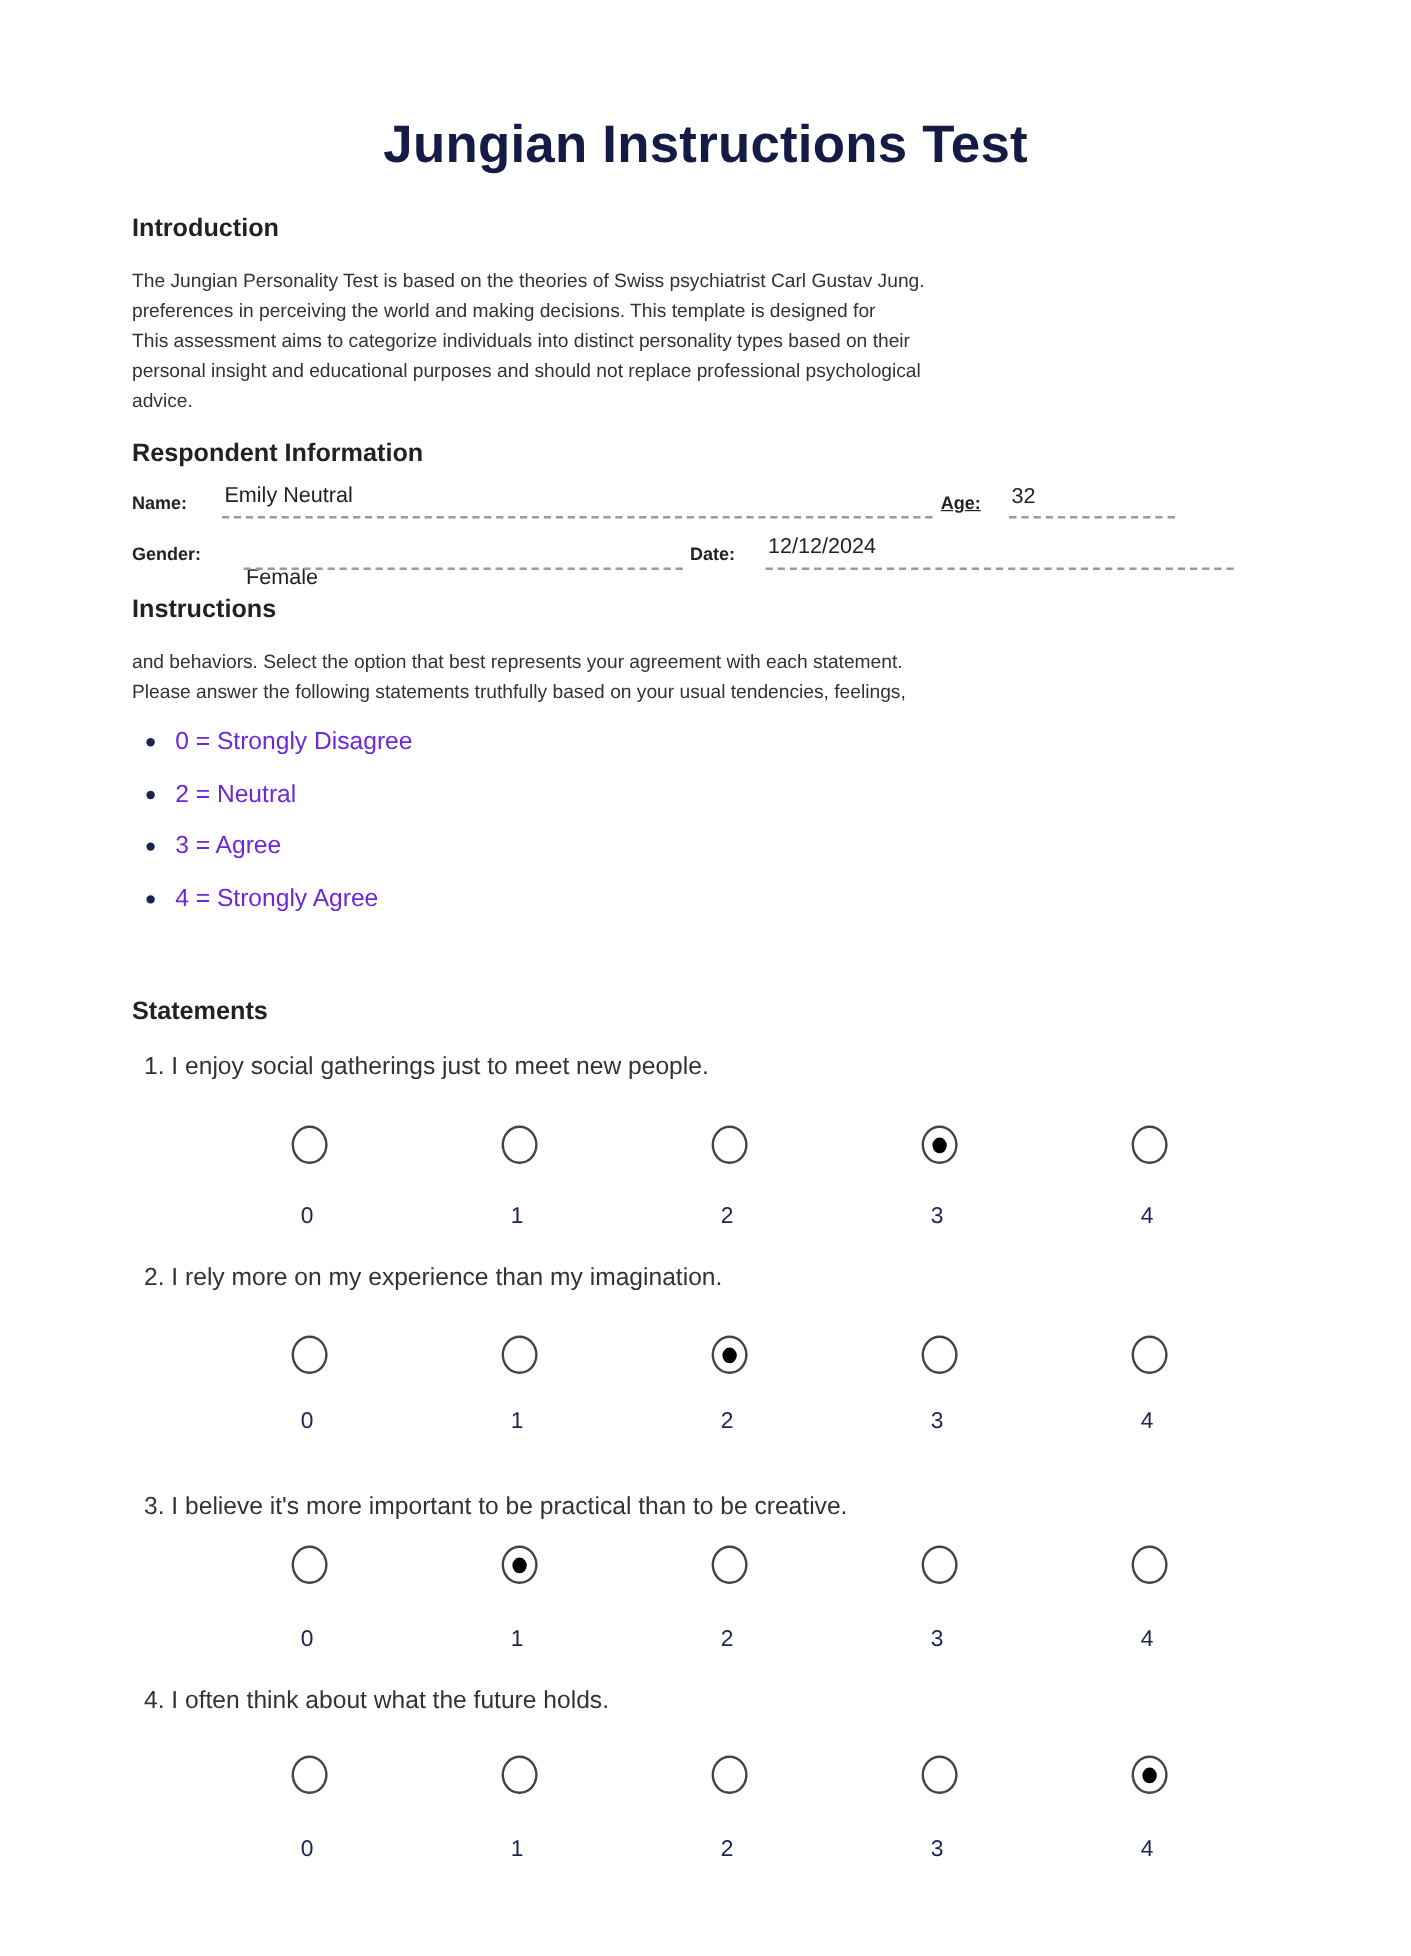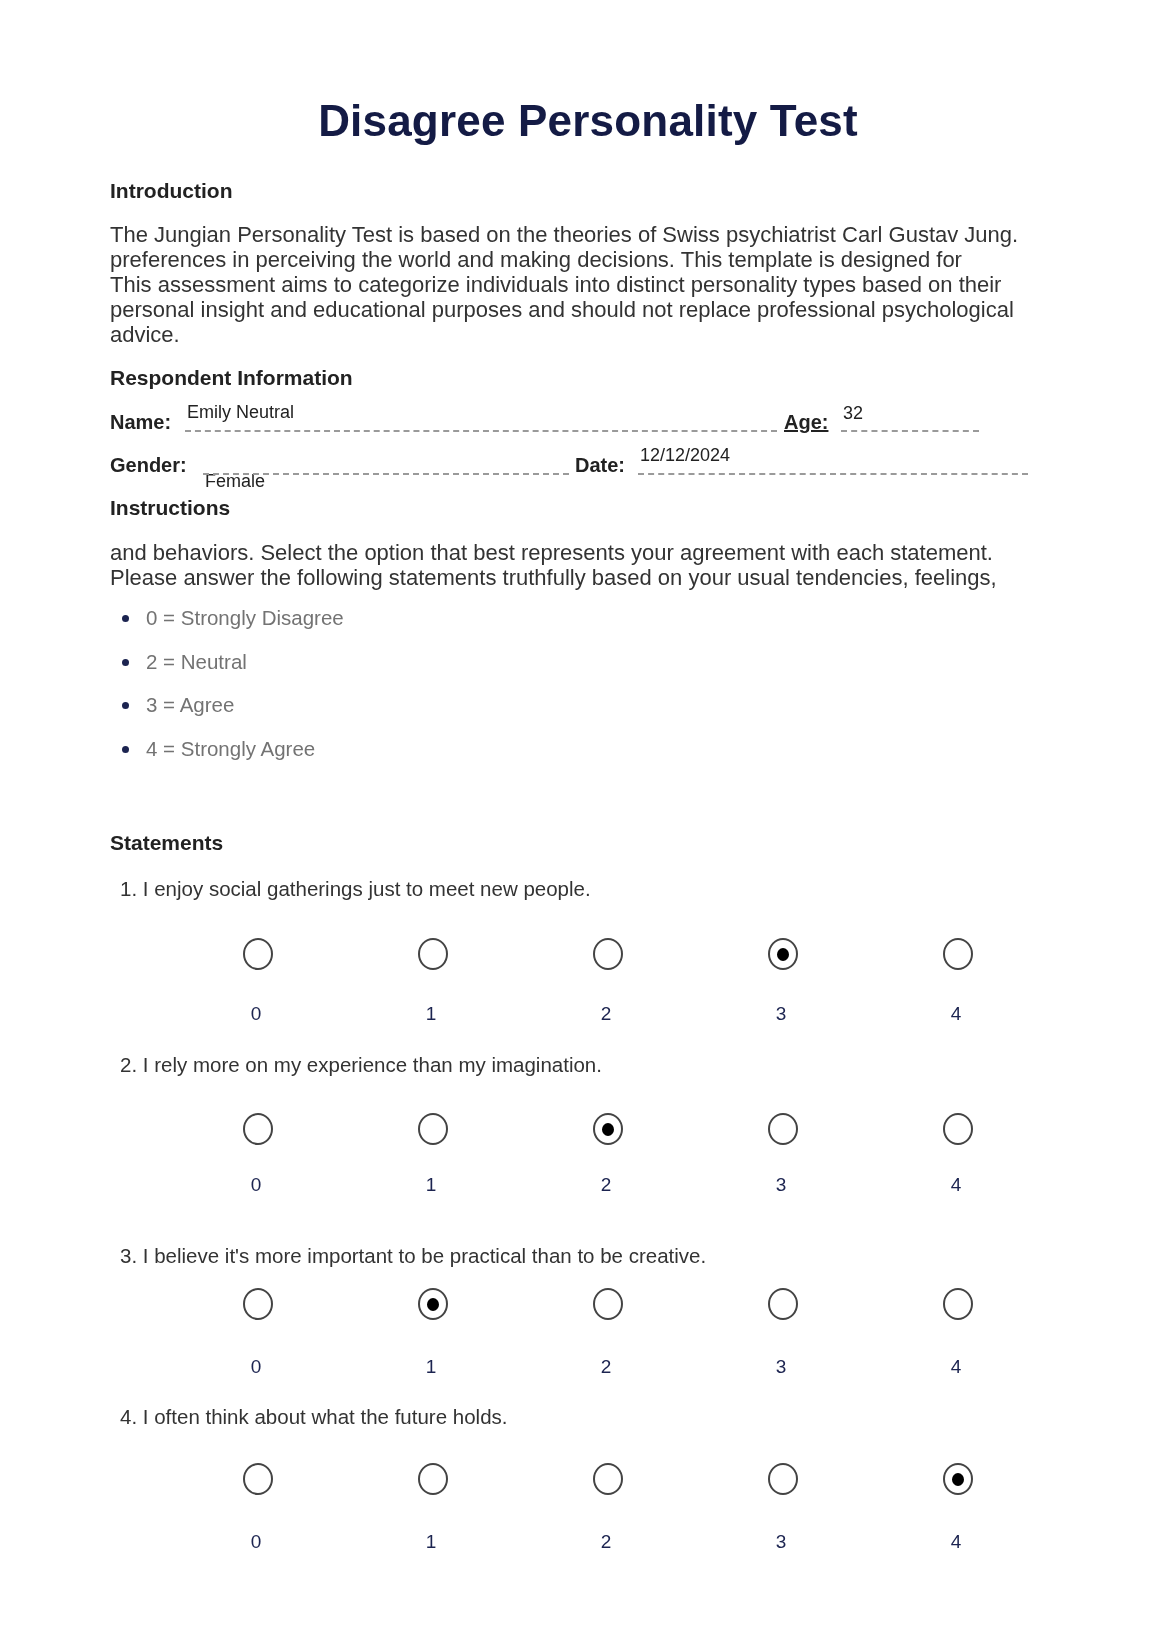--- a/index.html
+++ b/index.html
@@ -2,37 +2,37 @@
 <html><head>
   <meta charset="utf-8">
   <style>
     html, body { margin: 0; padding: 0; background: #ffffff; }
     body { width: 1176px; height: 1630px; position: relative; overflow: hidden;
       font-family: "Liberation Sans", "DejaVu Sans", sans-serif; color: #333333; }
     .page { position: absolute; left: 0; top: 0; width: 1176px; height: 1630px; }
     .title { position: absolute; left: 0; width: 1176px; top: 96px; text-align: center;
       font-size: 44px; font-weight: bold; color: #141b45; letter-spacing: 0.2px; }
     .h2 { position: absolute; left: 110px; font-size: 21px; font-weight: bold; color: #222222; }
-    .para { position: absolute; left: 110px; width: 960px; font-size: 22px; line-height: 25px; color: #333333; }
-    .field-label { position: absolute; font-size: 20px; font-weight: bold; color: #222222; }
+    .para { position: absolute; left: 110px; width: 960px; font-size: 16px; line-height: 25px; color: #333333; }
+    .field-label { position: absolute; font-size: 15px; font-weight: bold; color: #222222; }
     .field-line { position: absolute; height: 0; border-bottom: 2px dashed #9a9a9a; }
     .field-value { position: absolute; font-size: 18px; color: #222222; }
     .bullets { position: absolute; left: 118px; top: 606px; margin: 0; padding: 0; list-style: none; }
-    .bullets li { position: relative; height: 43.5px; font-size: 20.5px; color: #737373; padding-left: 28px; line-height: 24px; }
+    .bullets li { position: relative; height: 43.5px; font-size: 20.5px; color: #6d28d9; padding-left: 28px; line-height: 24px; }
     .bullets li .dot { position: absolute; left: 4px; top: 9px; width: 7px; height: 7px; border-radius: 50%; background: #1c2450; }
     .stmt { position: absolute; left: 120px; font-size: 20.5px; color: #333333; }
     .radio { position: absolute; width: 30px; height: 32px; border: 2.5px solid #444; border-radius: 50%; box-sizing: border-box; background: #fff; }
     .radio.checked::after { content: ""; position: absolute; left: 50%; top: 50%; width: 12px; height: 13px; margin-left: -6px; margin-top: -6.5px; border-radius: 50%; background: #000; }
     .rlabel { position: absolute; width: 30px; text-align: center; font-size: 19px; color: #1c2450; }
   </style>
 </head>
 <body>
 
 <div class="page">
-  <div class="title">Disagree Personality Test</div>
+  <div class="title">Jungian Instructions Test</div>
 
   <div class="h2" style="top:179px;">Introduction</div>
   <div class="para" style="top:222px;">
     <div>The Jungian Personality Test is based on the theories of Swiss psychiatrist Carl Gustav Jung.</div>
     <div>preferences in perceiving the world and making decisions. This template is designed for</div>
     <div>This assessment aims to categorize individuals into distinct personality types based on their</div>
     <div>personal insight and educational purposes and should not replace professional psychological</div>
     <div>advice.</div>
   </div>
 

